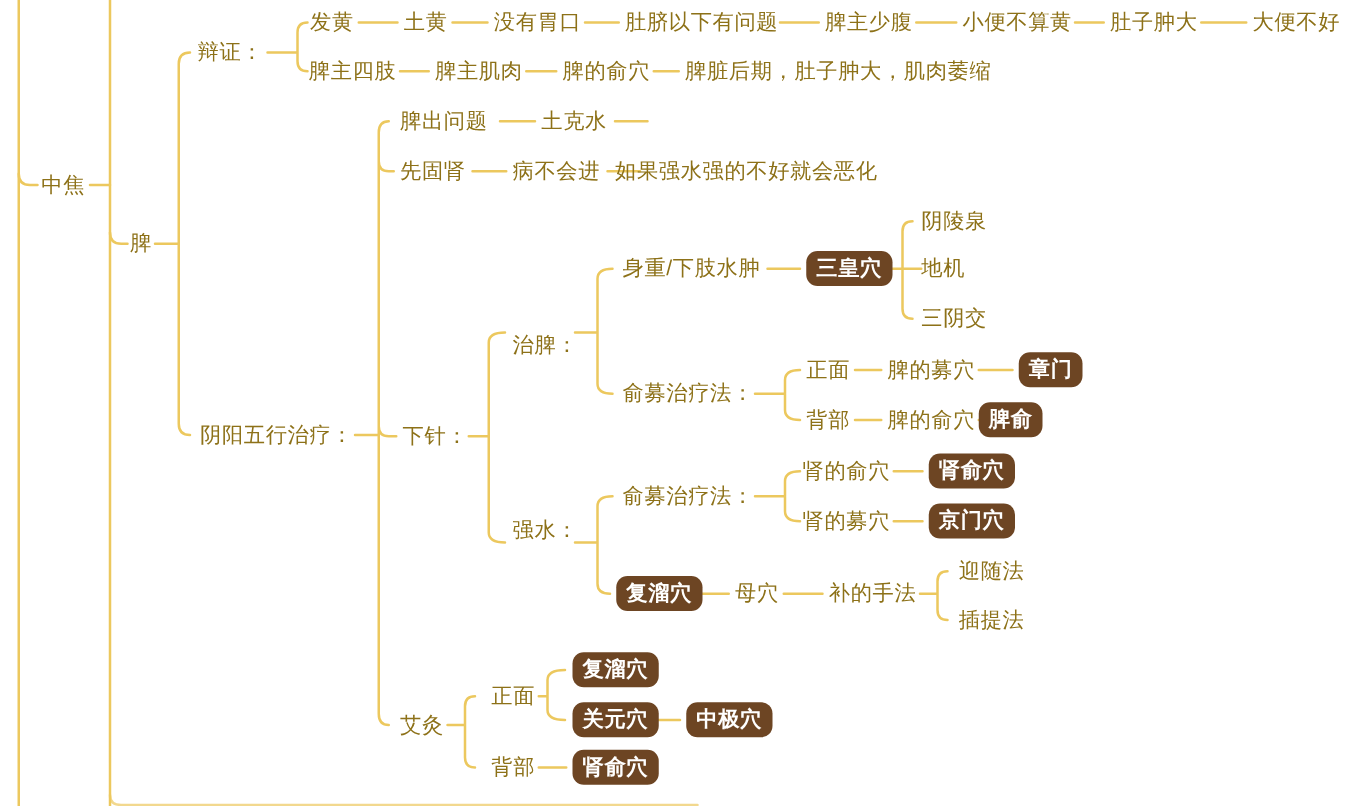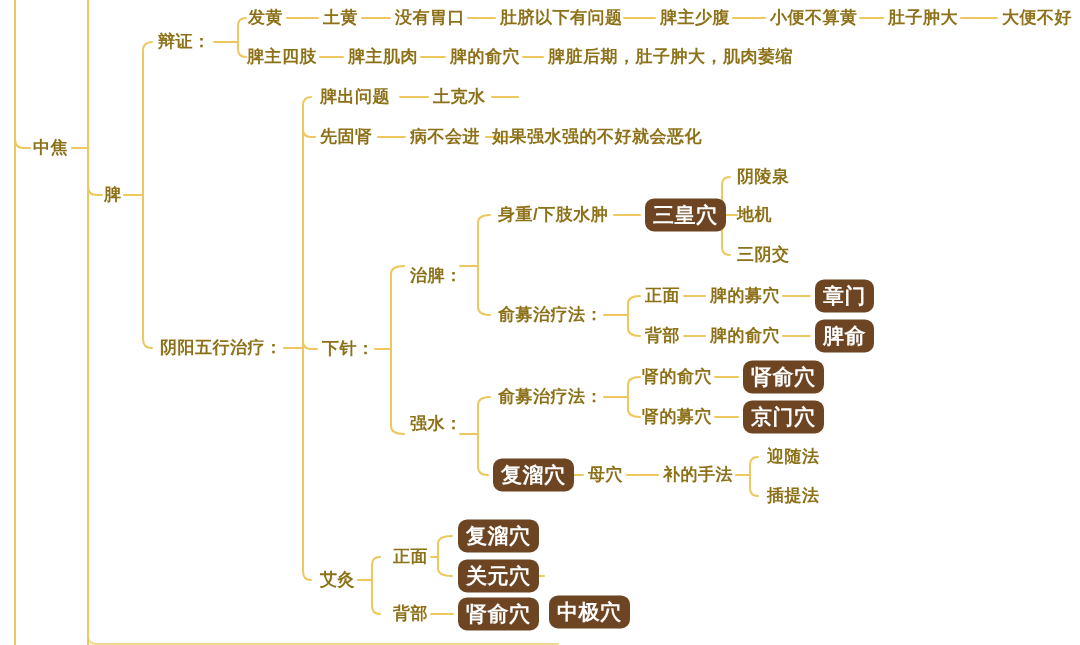--- a/index.html
+++ b/index.html
@@ -9,30 +9,30 @@
     overflow:hidden;
     background:#ffffff;
     font-family:"Liberation Sans","DejaVu Sans",sans-serif;
   }
   #wires{position:absolute;left:0;top:0;}
   .label{
     position:absolute;
     transform:translateY(-50%);
     white-space:nowrap;
     font-size:17px;
-    font-weight:700;
+    font-weight:400;
     color:#8d7118;
     line-height:1.15;
     letter-spacing:0.5px;
   }
   .pill{
     position:absolute;
     transform:translateY(-50%);
     white-space:nowrap;
-    font-size:21px;
+    font-size:17px;
     font-weight:bold;
     color:#ffffff;
     background:#6d4523;
     padding:4px 8px;
     border-radius:9px;
     line-height:1.2;
     letter-spacing:0.5px;
   }
 </style>
 </head>
@@ -118,35 +118,35 @@
   <div class="pill" style="left:645px;top:215px">三皇穴</div>
   <div class="label" style="left:737px;top:177px">阴陵泉</div>
   <div class="label" style="left:737px;top:215px">地机</div>
   <div class="label" style="left:737px;top:255px">三阴交</div>
   <div class="label" style="left:498px;top:315px">俞募治疗法：</div>
   <div class="label" style="left:645px;top:296px">正面</div>
   <div class="label" style="left:710px;top:296px">脾的募穴</div>
   <div class="pill" style="left:815px;top:296px">章门</div>
   <div class="label" style="left:645px;top:336px">背部</div>
   <div class="label" style="left:710px;top:336px">脾的俞穴</div>
-  <div class="pill" style="left:815px;top:336px">脾俞</div>
+  <div class="pill" style="left:783px;top:336px">脾俞</div>
 
   <div class="label" style="left:410px;top:424px">强水：</div>
   <div class="label" style="left:498px;top:397px">俞募治疗法：</div>
   <div class="label" style="left:642px;top:377px">肾的俞穴</div>
   <div class="pill" style="left:743px;top:377px">肾俞穴</div>
   <div class="label" style="left:642px;top:417px">肾的募穴</div>
   <div class="pill" style="left:743px;top:417px">京门穴</div>
   <div class="pill" style="left:493px;top:475px">复溜穴</div>
   <div class="label" style="left:588px;top:475px">母穴</div>
   <div class="label" style="left:663px;top:475px">补的手法</div>
   <div class="label" style="left:767px;top:457px">迎随法</div>
   <div class="label" style="left:767px;top:496px">插提法</div>
 
   <div class="label" style="left:320px;top:580px">艾灸</div>
   <div class="label" style="left:393px;top:557px">正面</div>
   <div class="pill" style="left:458px;top:536px">复溜穴</div>
   <div class="pill" style="left:458px;top:576px">关元穴</div>
-  <div class="pill" style="left:549px;top:612px">中极穴</div>
+  <div class="pill" style="left:549px;top:576px">中极穴</div>
   <div class="label" style="left:393px;top:614px">背部</div>
   <div class="pill" style="left:458px;top:614px">肾俞穴</div>
 
 </div>
 
 </body></html>

